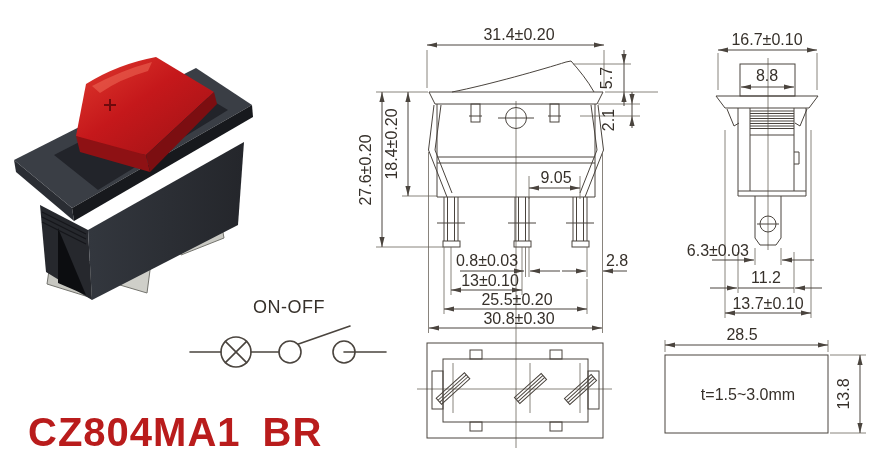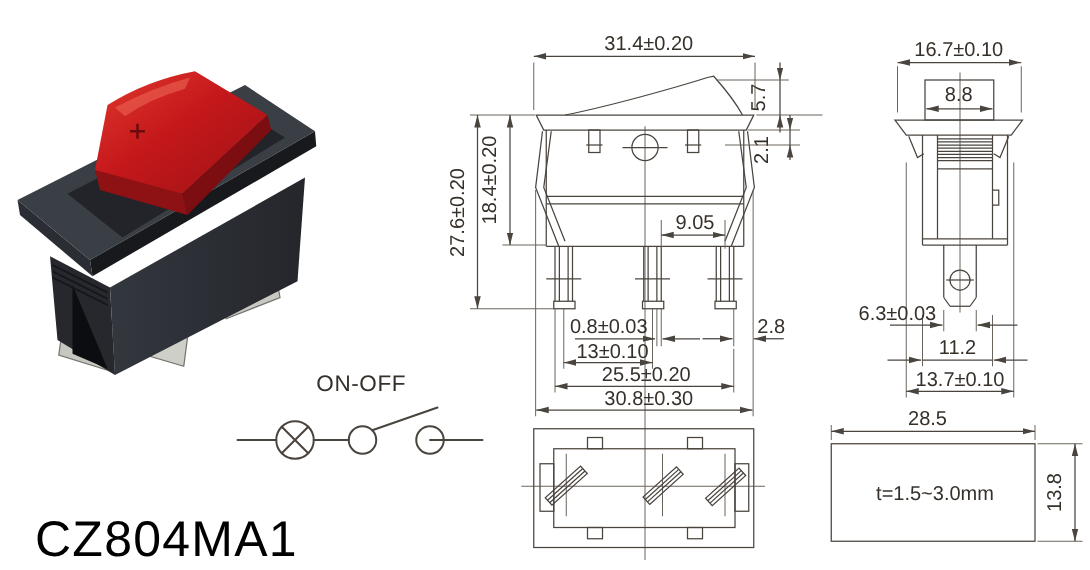--- a/index.html
+++ b/index.html
@@ -5,21 +5,21 @@
   html,body{margin:0;padding:0;background:#ffffff;}
   #stage{position:relative;width:872px;height:456px;background:#fff;overflow:hidden;
          font-family:"Liberation Sans",sans-serif;}
   #drawing{position:absolute;left:0;top:0;}
   svg text{font-family:"Liberation Sans",sans-serif;font-size:16px;fill:#36302a;}
   svg text.onoff{font-size:18px;letter-spacing:.5px;}
   .ln{stroke:#4a443e;stroke-width:1;fill:none;}
   .ln2{stroke:#4a443e;stroke-width:1.6;fill:none;}
   .thin{stroke:#6b645c;stroke-width:.8;fill:none;}
   #part-title{position:absolute;left:28px;top:412px;display:flex;gap:22px;
-    font-size:40px;font-weight:normal;color:#000000;letter-spacing:1px;line-height:1;}
+    font-size:40px;font-weight:bold;color:#b91c1c;letter-spacing:1px;line-height:1;}
 </style>
 </head>
 <body>
 
 <div id="stage">
 
 <svg id="drawing" width="872" height="456" viewBox="0 0 872 456">
   <defs>
     <marker id="ah" viewBox="0 0 10 6" refX="10" refY="3" markerWidth="10" markerHeight="6" orient="auto-start-reverse">
           <path d="M10,3 L0,0.4 L0,5.6 Z" fill="#4a443e"></path>
@@ -303,15 +303,16 @@
       <line x1="860" y1="355" x2="860" y2="433" marker-start="url(#ah)" marker-end="url(#ah)"></line>
     </g>
     <text x="742" y="340" text-anchor="middle">28.5</text>
     <text transform="rotate(-90 849 394)" x="849" y="394" text-anchor="middle">13.8</text>
     <text x="748" y="400" text-anchor="middle">t=1.5~3.0mm</text>
   </g>
 </svg>
 
 <div id="part-title">
   <span>CZ804MA1</span>
+  <span>BR</span>
 </div>
 
 </div>
 
 </body></html>

